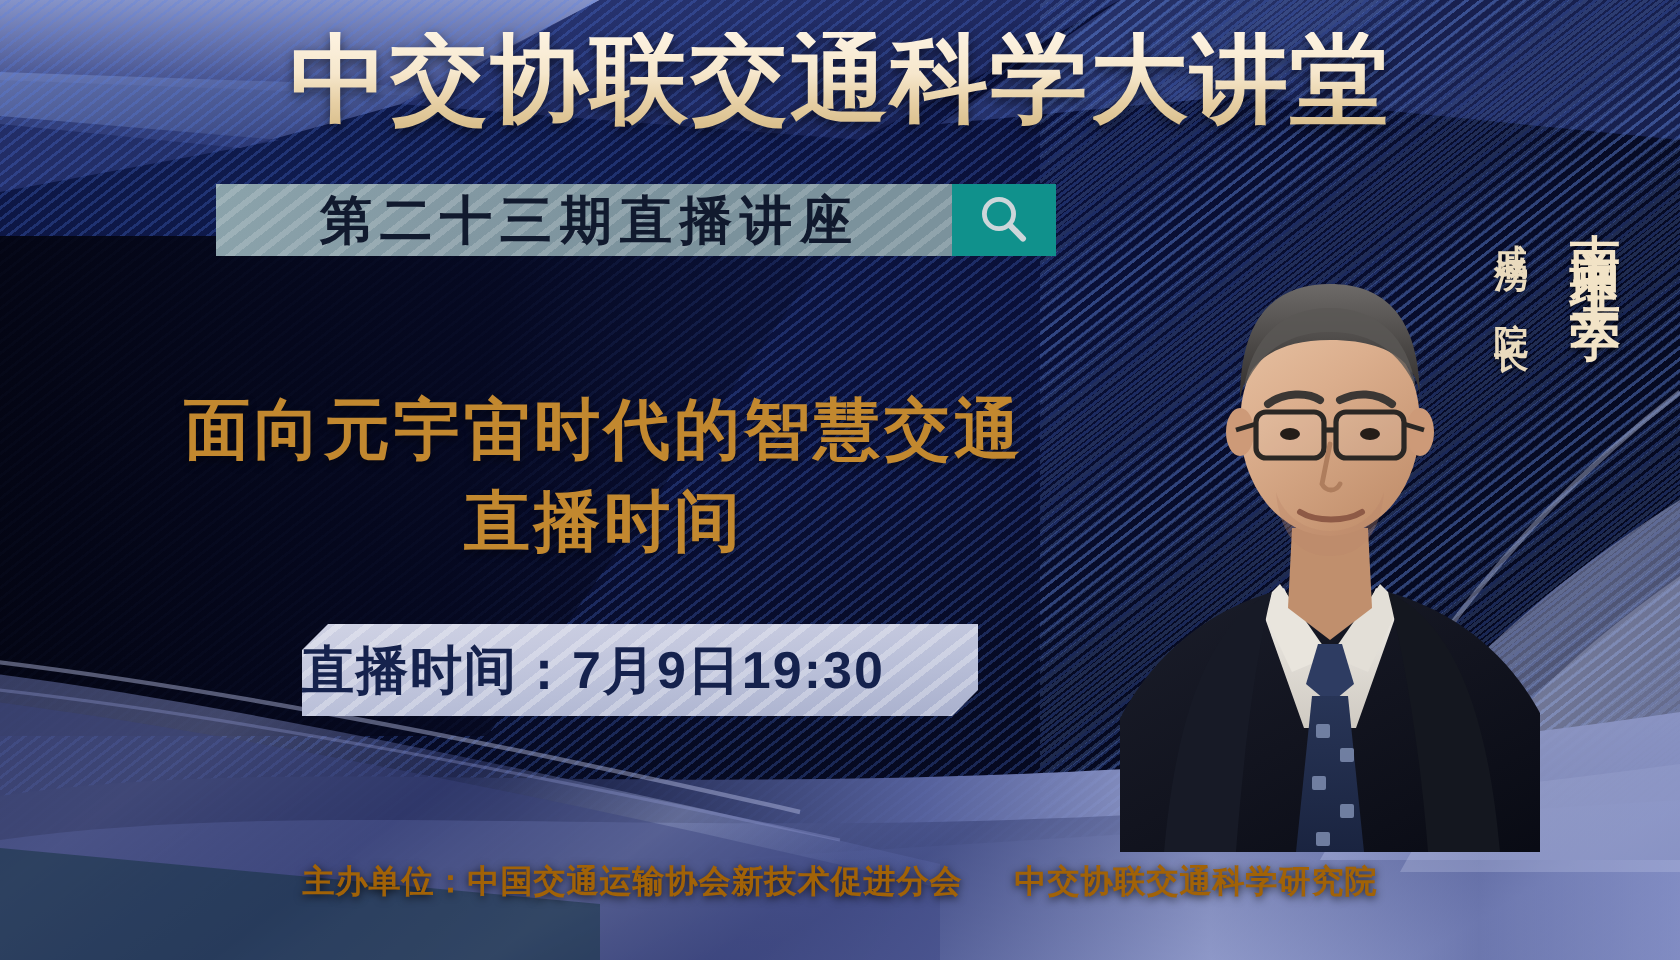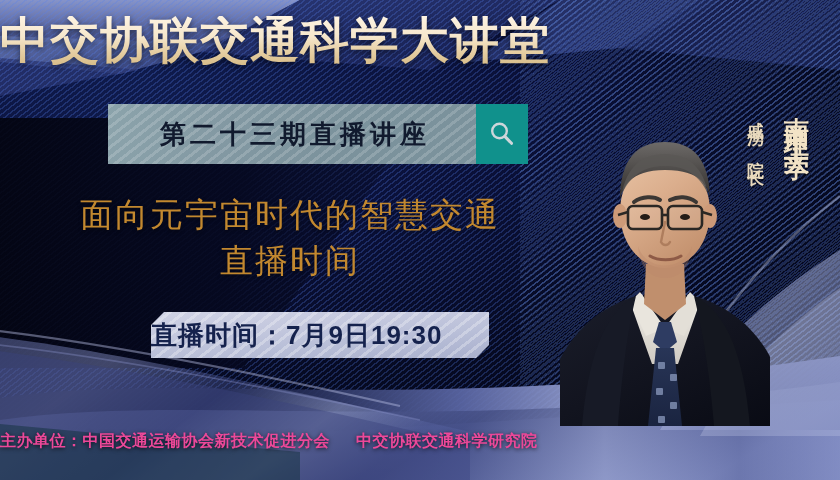--- a/index.html
+++ b/index.html
@@ -48,35 +48,36 @@
     clip-path:polygon(0 0,100% 0,58% 100%,0 100%);
     opacity:.9;
   }
 
   
   .ribbon{position:absolute;inset:0;}
 
   
   .title{
     position:absolute;left:0;top:16px;width:840px;
+    text-align:center;
     font-size:49px;line-height:1;
     font-weight:bold;
     letter-spacing:1px;
     background:linear-gradient(180deg,#fdf3e2 0%,#f6e7cc 42%,#e6cfa4 72%,#d8bd8a 100%);
     -webkit-background-clip:text;background-clip:text;
     color:transparent;
     -webkit-text-fill-color:transparent;
     filter:drop-shadow(0 2px 3px rgba(0,0,0,.55));
     white-space:nowrap;
   }
 
   
   .sub-wrap{
-    position:absolute;left:108px;top:104px;
-    height:60px;width:420px;
+    position:absolute;left:108px;top:92px;
+    height:36px;width:420px;
     display:flex;align-items:stretch;
   }
   .sub-bar{
     flex:1;position:relative;
     background:linear-gradient(100deg,#8ba3ab 0%,#8399a3 30%,#7b929c 62%,#7b929c 100%);
     display:flex;align-items:center;justify-content:center;
     overflow:hidden;
   }
   .sub-bar::after{
     content:"";position:absolute;inset:0;
@@ -96,24 +97,24 @@
   }
   .sub-icon{
     width:52px;
     background:#10918c;
     display:flex;align-items:center;justify-content:center;
   }
   .sub-icon svg{display:block;}
 
   
   .headline{
-    position:absolute;left:20px;top:192px;width:540px;
+    position:absolute;left:32px;top:192px;width:540px;
     text-align:center;
     color:#c2882f;
-    font-size:33px;font-weight:normal;line-height:1.38;
+    font-size:33px;font-weight:bold;line-height:1.38;
     letter-spacing:2px;
     text-shadow:0 2px 4px rgba(0,0,0,.45);
   }
   .headline .l2{display:block;}
 
   
   .time-pill{
     position:absolute;left:151px;top:312px;
     width:338px;height:46px;
     display:flex;align-items:center;justify-content:flex-start;
@@ -159,21 +160,22 @@
   }
   .v-name{
     left:744px;top:108px;
     font-size:17px;letter-spacing:7px;
     color:#e9dabd;
   }
 
   
   .footer{
     position:absolute;left:0;bottom:28px;width:840px;
-    color:#ec4899;font-size:16px;font-weight:bold;letter-spacing:.5px;
+    text-align:center;
+    color:#a16207;font-size:16px;font-weight:bold;letter-spacing:.5px;
     text-shadow:0 1px 4px rgba(0,0,0,.75);
     white-space:nowrap;
   }
   .footer .gap{display:inline-block;width:26px;}
 </style>
 </head>
 <body>
 
 <div id="poster">
 

